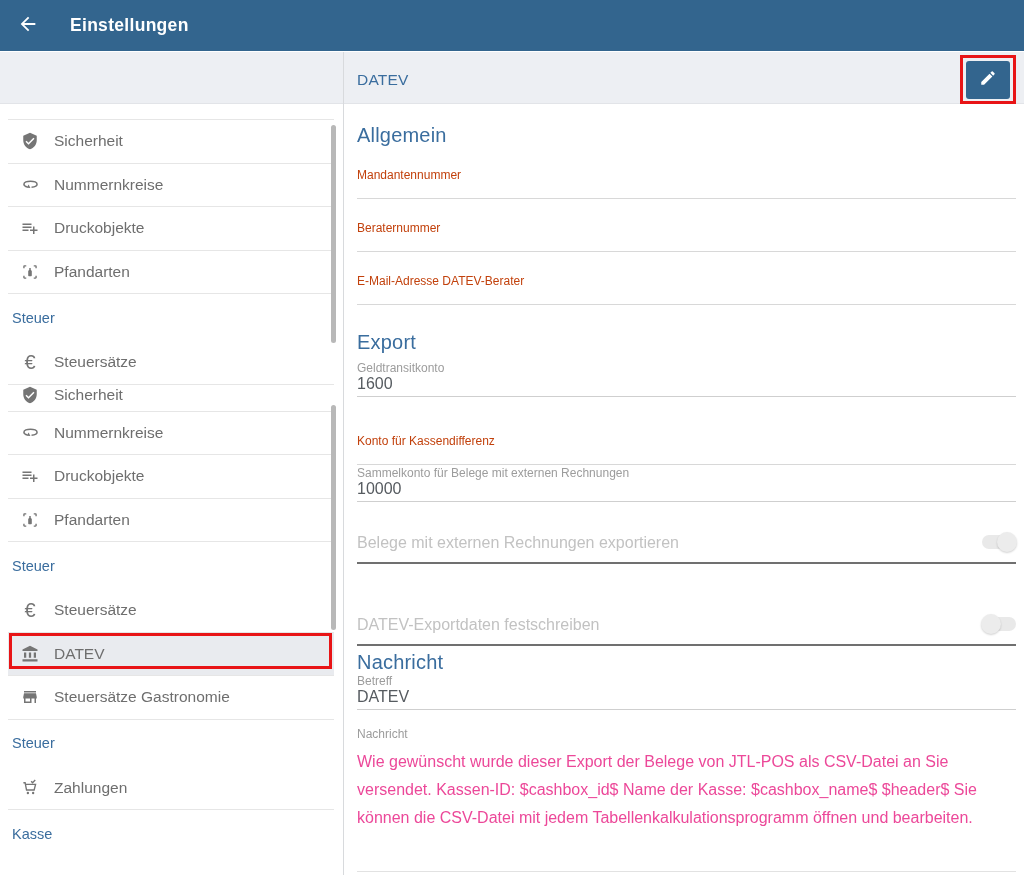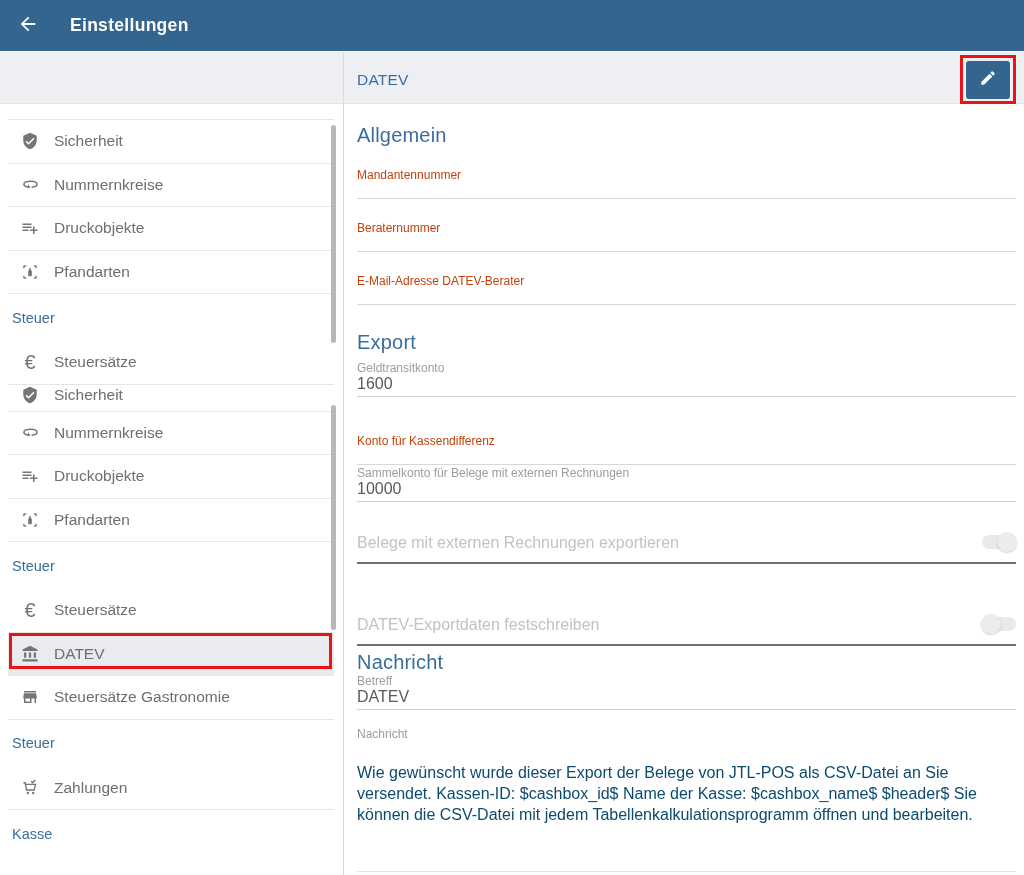--- a/index.html
+++ b/index.html
@@ -47,21 +47,21 @@
   .ph{font-size:12px;color:#c2410c;padding-bottom:16px;border-bottom:1px solid #d8d8d8;}
   .flabel{font-size:12px;color:#9c9c9c;}
   .fvalue{font-size:16px;color:#565b60;padding-bottom:3px;border-bottom:1px solid #cfcfcf;}
   .toggle-row{border-bottom:2px solid #707070;padding-bottom:10px;position:relative;}
   .toggle-label{font-size:16px;color:#c2c2c2;}
   .switch{position:absolute;right:0;top:1px;width:34px;height:14px;background:#e9e9e9;border-radius:7px;cursor:pointer;}
   .knob{position:absolute;top:-3px;width:20px;height:20px;border-radius:50%;background:#ececec;
         box-shadow:0 1px 2px rgba(0,0,0,.18);}
   .switch.on .knob{right:-1px;}
   .switch.off .knob{left:-1px;}
-  .msg{font-size:16px;color:#0c4a6e;line-height:21px;margin-top:21px;}
+  .msg{font-size:16px;color:#ec4899;line-height:28px;margin-top:7px;}
   .bottomline{border-bottom:1px solid #e2e2e2;height:0;}
 </style>
 </head>
 <body>
 
 <div class="stage">
 
   <div class="appbar">
     <div class="back-btn">
       <span>

